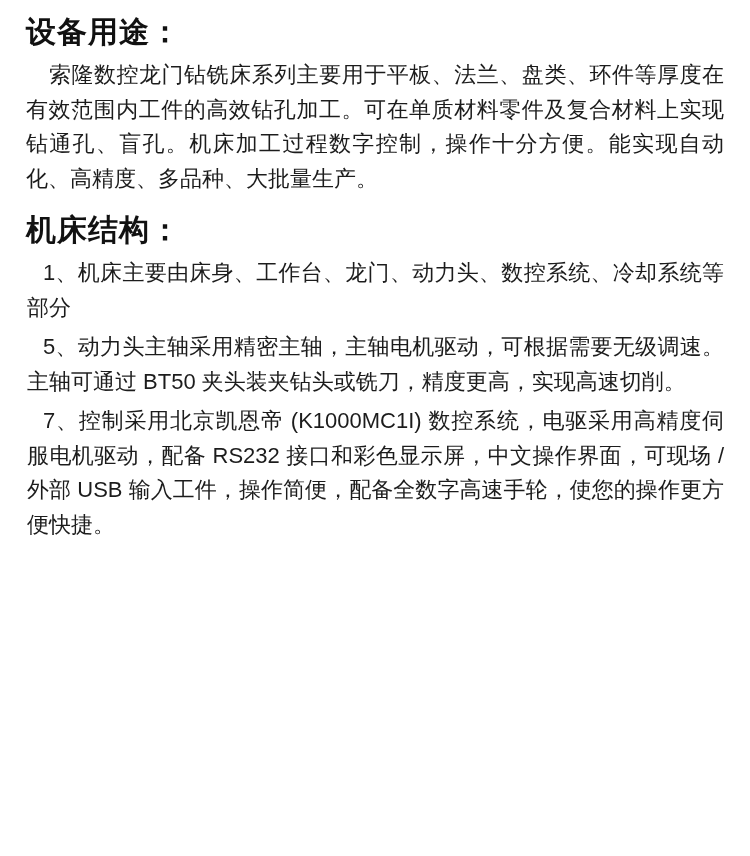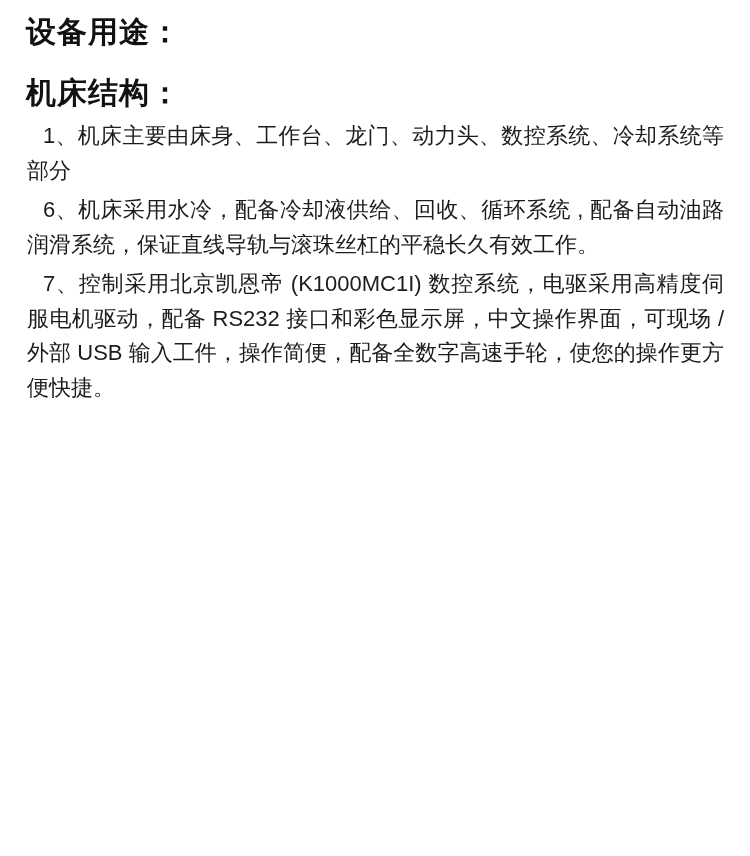--- a/index.html
+++ b/index.html
@@ -24,21 +24,21 @@
   }
   .section-heading {
     font-size: 30px;
     line-height: 36px;
     font-weight: 700;
     color: #111111;
     margin: 0 0 8px 0;
     letter-spacing: 1px;
   }
   .section-heading.second {
-    margin-top: 25px;
+    margin-top: 16px;
   }
   .body-text {
     font-size: 22px;
     line-height: 34.5px;
     text-align: justify;
     text-justify: inter-character;
     margin: 0;
     color: #1c1c1c;
   }
   .intro-paragraph {
@@ -55,22 +55,23 @@
     list-style: none;
   }
 </style>
 </head>
 <body>
 
 <div class="page">
 
   <h1 class="section-heading">设备用途：</h1>
 
+  <p class="body-text intro-paragraph">索隆数控龙门钻铣床系列主要用于平板、法兰、盘类、环件等厚度在有效范围内工件的高效钻孔加工。可在单质材料零件及复合材料上实现钻通孔、盲孔。机床加工过程数字控制，操作十分方便。能实现自动化、高精度、多品种、大批量生产。</p>
 
   <h1 class="section-heading second">机床结构：</h1>
 
   <div class="structure-list">
     <p class="body-text structure-item">1、机床主要由床身、工作台、龙门、动力头、数控系统、冷却系统等部分</p>
-    <p class="body-text structure-item">6、机床采用水冷，配备冷却液供给、回收、循环系统 , 配备自动油路润滑系统，保证直线导轨与滚珠丝杠的平稳长久有效工作。</p>
+    <p class="body-text structure-item">5、动力头主轴采用精密主轴，主轴电机驱动，可根据需要无级调速。主轴可通过 BT50 夹头装夹钻头或铣刀，精度更高，实现高速切削。</p>
     <p class="body-text structure-item">7、控制采用北京凯恩帝 (K1000MC1I) 数控系统，电驱采用高精度伺服电机驱动，配备 RS232 接口和彩色显示屏，中文操作界面，可现场 / 外部 USB 输入工件，操作简便，配备全数字高速手轮，使您的操作更方便快捷。</p>
   </div>
 
 </div>
 
 </body></html>

